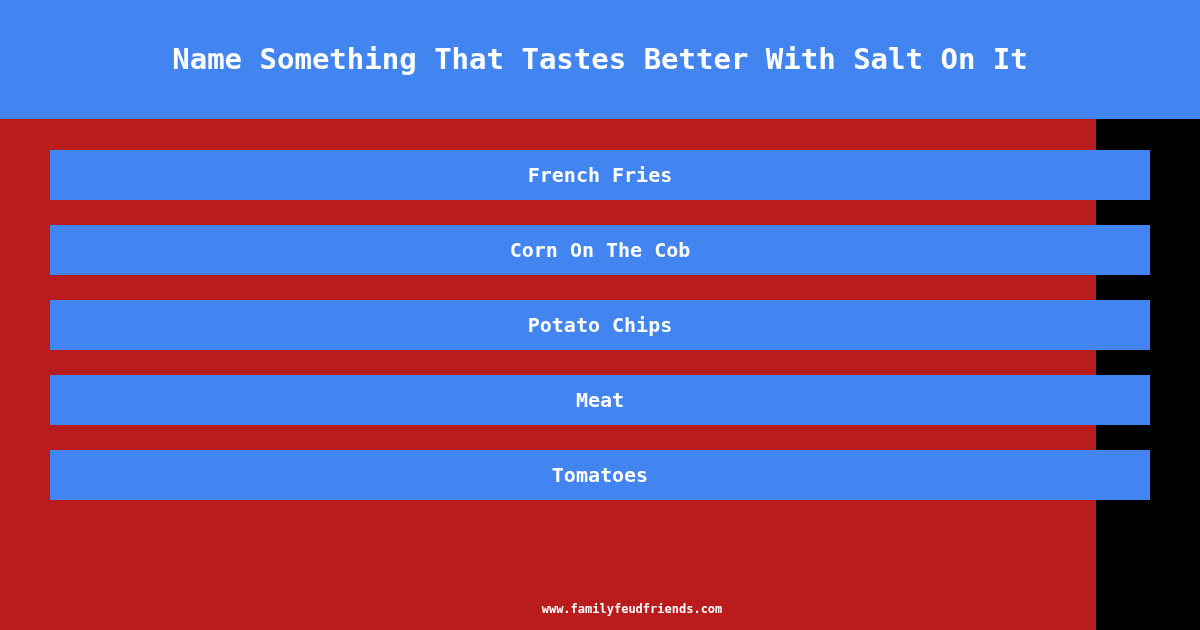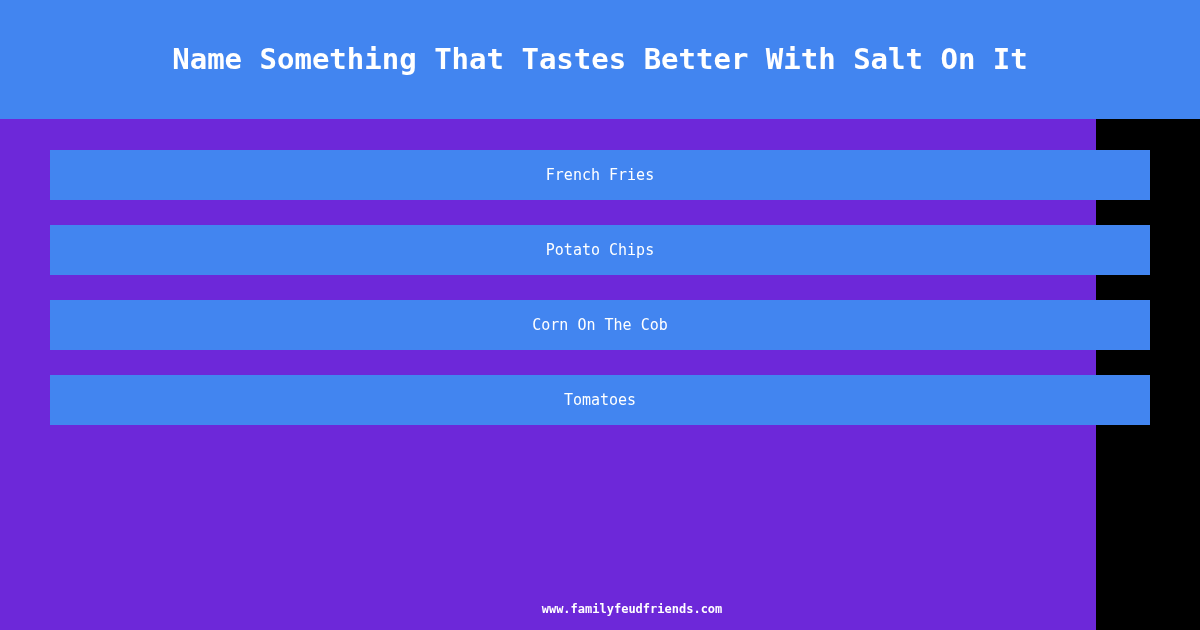--- a/index.html
+++ b/index.html
@@ -10,21 +10,21 @@
     width: 1200px;
     height: 630px;
     background: #000000;
     font-family: "DejaVu Sans Mono", monospace;
     overflow: hidden;
   }
   .page {
     position: relative;
     width: 1096px;
     height: 630px;
-    background: #6d28d9;
+    background: #b91c1c;
   }
   .header-band {
     position: absolute;
     left: 0;
     top: 0;
     width: 1200px;
     height: 119px;
     background: #4285f0;
     display: flex;
     align-items: center;
@@ -54,22 +54,22 @@
     display: flex;
     align-items: center;
     justify-content: center;
     box-sizing: border-box;
   }
   .answer-bar:last-child {
     margin-bottom: 0;
   }
   .answer-text {
     font-family: "DejaVu Sans Mono", monospace;
-    font-weight: normal;
-    font-size: 15px;
+    font-weight: bold;
+    font-size: 20px;
     line-height: 1;
     color: #ffffff;
     white-space: nowrap;
     text-align: center;
   }
   .footer {
     position: absolute;
     left: 0;
     top: 598px;
     width: 1200px;
@@ -95,27 +95,30 @@
   </div>
 
   <div class="answers">
 
     <div class="answer-bar">
       <span class="answer-text">French Fries</span>
     </div>
 
 
     <div class="answer-bar">
+      <span class="answer-text">Corn On The Cob</span>
+    </div>
+
+    <div class="answer-bar">
       <span class="answer-text">Potato Chips</span>
     </div>
 
     <div class="answer-bar">
-      <span class="answer-text">Corn On The Cob</span>
+      <span class="answer-text">Meat</span>
     </div>
-
 
     <div class="answer-bar">
       <span class="answer-text">Tomatoes</span>
     </div>
 
   </div>
 
   <div class="footer">
     <span class="footer-text">www.familyfeudfriends.com</span>
   </div>

